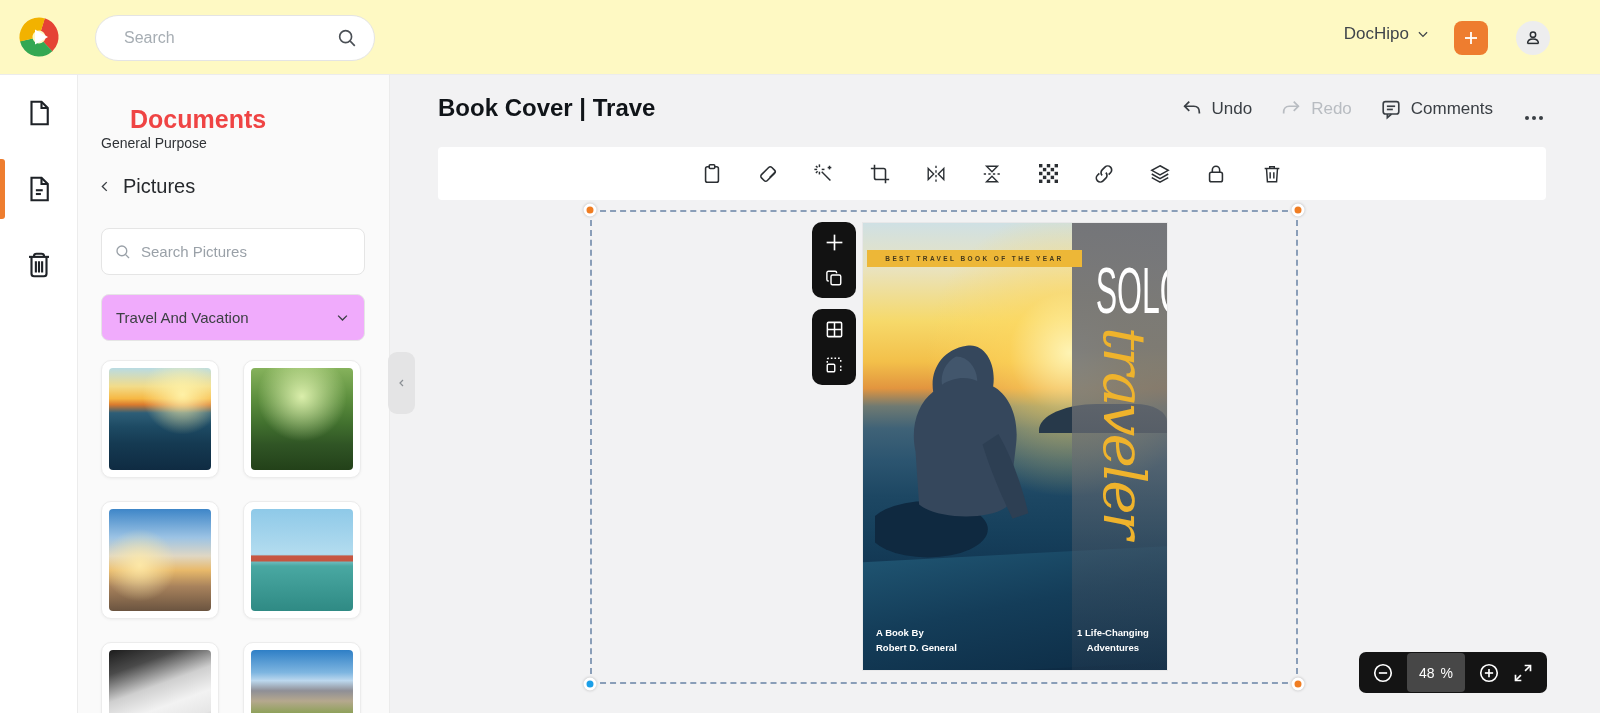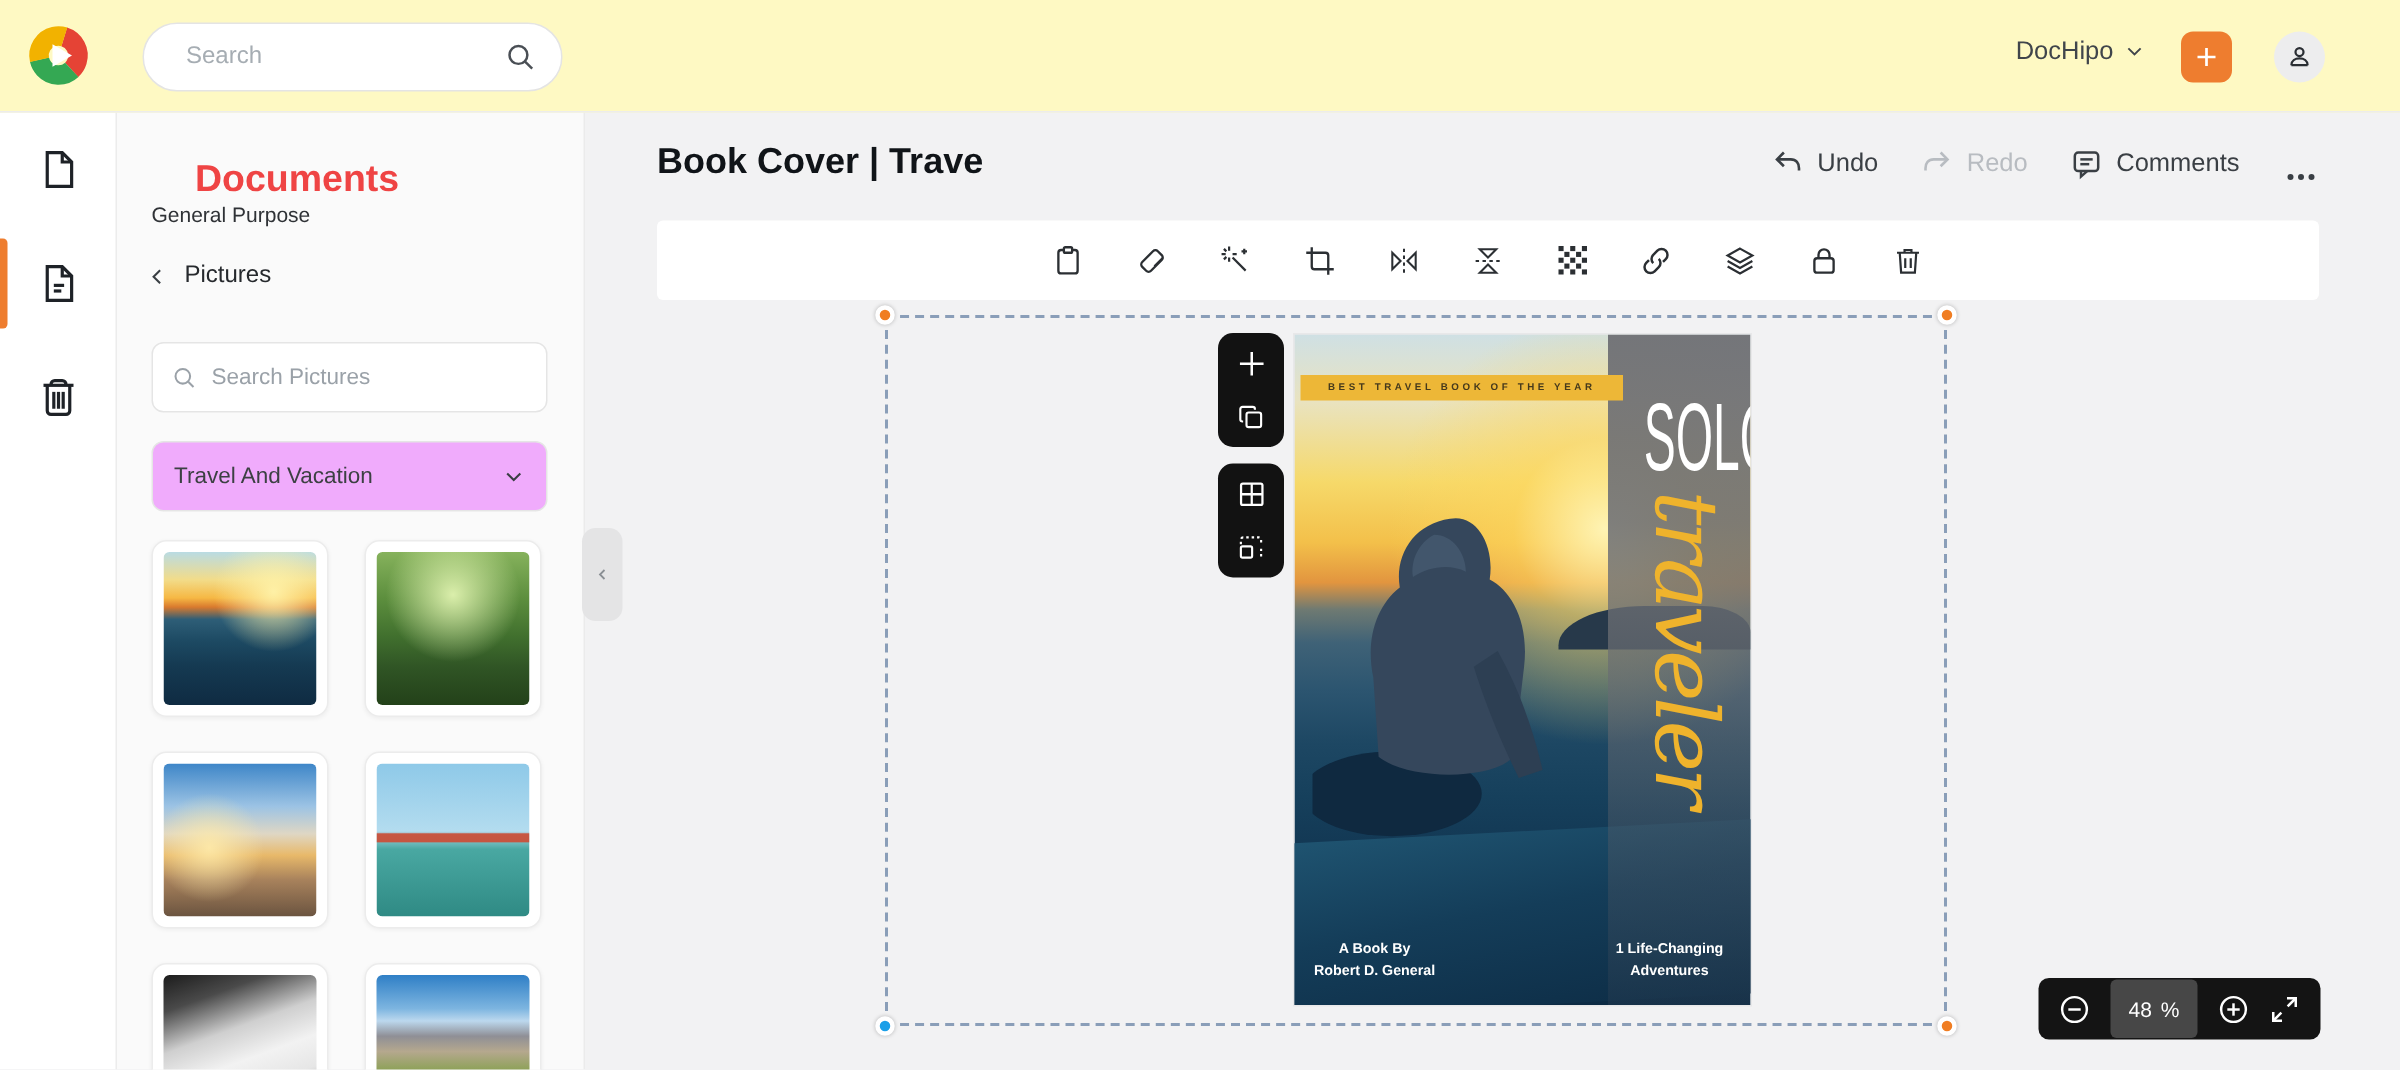--- a/index.html
+++ b/index.html
@@ -19,21 +19,21 @@
 
   
   .rail { position:absolute; left:0; top:75px; width:78px; height:638px; background:#fff; border-right:1px solid #ececec; z-index:20; }
   .rail-item { position:relative; width:78px; height:76px; display:flex; align-items:center; justify-content:center; cursor:pointer; }
   .rail-item.active::before { content:""; position:absolute; left:0; top:8px; bottom:8px; width:5px; background:#EE7D2F; border-radius:0 3px 3px 0; }
 
   
   .panel { position:absolute; left:78px; top:75px; width:312px; height:638px; background:#fafafa; border-right:1px solid #ebebeb; z-index:10; }
   .panel-title { position:absolute; left:23px; top:30px; font-size:25px; font-weight:700; color:#ef4444;margin-left:29px; }
   .panel-sub { position:absolute; left:23px; top:60px; font-size:14px; color:#2f3236; }
-  .back-link { position:absolute; left:20px; top:100px; display:flex; align-items:center; gap:10px; font-size:16px; color:#26292d; cursor:pointer; }
+  .back-link { position:absolute; left:20px; top:100px; display:flex; align-items:center; gap:10px; font-size:20px; color:#26292d; cursor:pointer; }
   .pic-search { position:absolute; left:23px; top:153px; width:264px; height:47px; background:#fff; border:1px solid #e5e5e5; border-radius:8px; display:flex; align-items:center; padding:0 12px; gap:9px; }
   .pic-search input { flex:1; border:none; outline:none; font-size:15px; color:#3c4043; background:transparent; font-family:"Liberation Sans",sans-serif; }
   .pic-search input::placeholder { color:#9aa1a8; }
   .category { position:absolute; left:23px; top:219px; width:264px; height:47px; background:#f0abfc; border:1px solid #e5e5e5; border-radius:8px; display:flex; align-items:center; justify-content:space-between; padding:0 14px; font-size:15px; color:#3c4043; cursor:pointer; }
   .thumb-grid { position:absolute; left:23px; top:285px; width:264px; display:grid; grid-template-columns:118px 118px; grid-gap:23px 24px; }
   .thumb-card { width:118px; height:118px; background:#fff; border:1px solid #ececec; border-radius:10px; box-shadow:0 1px 3px rgba(0,0,0,.05); padding:7px; cursor:pointer; }
   .thumb-img { width:100%; height:100%; border-radius:4px; }
   .collapse-tab { position:absolute; left:388px; top:352px; width:27px; height:62px; background:#e4e4e5; border-radius:9px; display:flex; align-items:center; justify-content:center; cursor:pointer; z-index:11; }
 
   
@@ -71,21 +71,21 @@
   .rock-horizon { position:absolute; right:0; top:40.5%; width:42%; height:6.5%; background:#27394a; border-radius:45% 25% 0 0 / 90% 60% 0 0; }
   .rock-low1 { position:absolute; left:-6%; bottom:0; width:115%; height:26%; background:linear-gradient(172deg,#1f5471 0%,#143d59 45%,#0d2c45 100%); transform:rotate(-3deg); }
   .rock-low2 { position:absolute; left:18%; bottom:8%; width:60%; height:9%; background:#2a6b88; opacity:.55; border-radius:40%; transform:rotate(-5deg); }
   .person-svg { position:absolute; left:4%; top:24%; width:58%; height:56%; }
   .gray-panel { position:absolute; right:0; top:0; width:95px; height:100%;
     background:linear-gradient(180deg, rgba(113,114,118,.97) 0%, rgba(113,114,118,.9) 28%, rgba(104,108,114,.66) 52%, rgba(84,93,105,.46) 72%, rgba(42,62,82,.38) 100%); }
   .banner { position:absolute; left:4px; top:27px; width:215px; height:17px; background:#EDB737; display:flex; align-items:center; justify-content:center; z-index:3; }
   .banner span { font-size:6.5px; font-weight:700; letter-spacing:2.4px; color:#463a1c; white-space:nowrap; }
   .solo { position:absolute; right:0; top:36px; width:95px; text-align:center; color:#fff; font-size:64px; font-weight:500; line-height:1.02; transform:scaleX(.5); transform-origin:center top; font-family:"Liberation Sans",sans-serif; z-index:3; }
   .traveler { position:absolute; right:14px; top:104px; height:310px; writing-mode:vertical-rl; font-family:"DejaVu Serif",serif; font-style:italic; font-size:58px; color:#EFB32C; letter-spacing:-3px; line-height:1; z-index:3; }
-  .author { position:absolute; left:13px; bottom:15px; color:#fff; font-size:9.5px; font-weight:700; line-height:1.6; z-index:3;text-align:center; }
+  .author { position:absolute; left:13px; bottom:15px; color:#fff; font-size:9.5px; font-weight:700; line-height:1.6; z-index:3; }
   .adventures { position:absolute; right:0; bottom:15px; width:108px; text-align:center; color:#fff; font-size:9.5px; font-weight:700; line-height:1.6; z-index:3; }
 
   
   .zoombar { position:absolute; left:1359px; top:652px; width:188px; height:41px; background:#141414; border-radius:7px; display:flex; align-items:center; padding:0 13px; gap:13px; z-index:40; }
   .zoom-value { width:58px; height:39px; background:#474747; border-radius:4px; color:#fff; font-size:14px; display:flex; align-items:center; justify-content:center; gap:6px; }
   .zbtn { display:flex; align-items:center; justify-content:center; cursor:pointer; }
 
   svg { display:block; }
 </style>
 </head>

